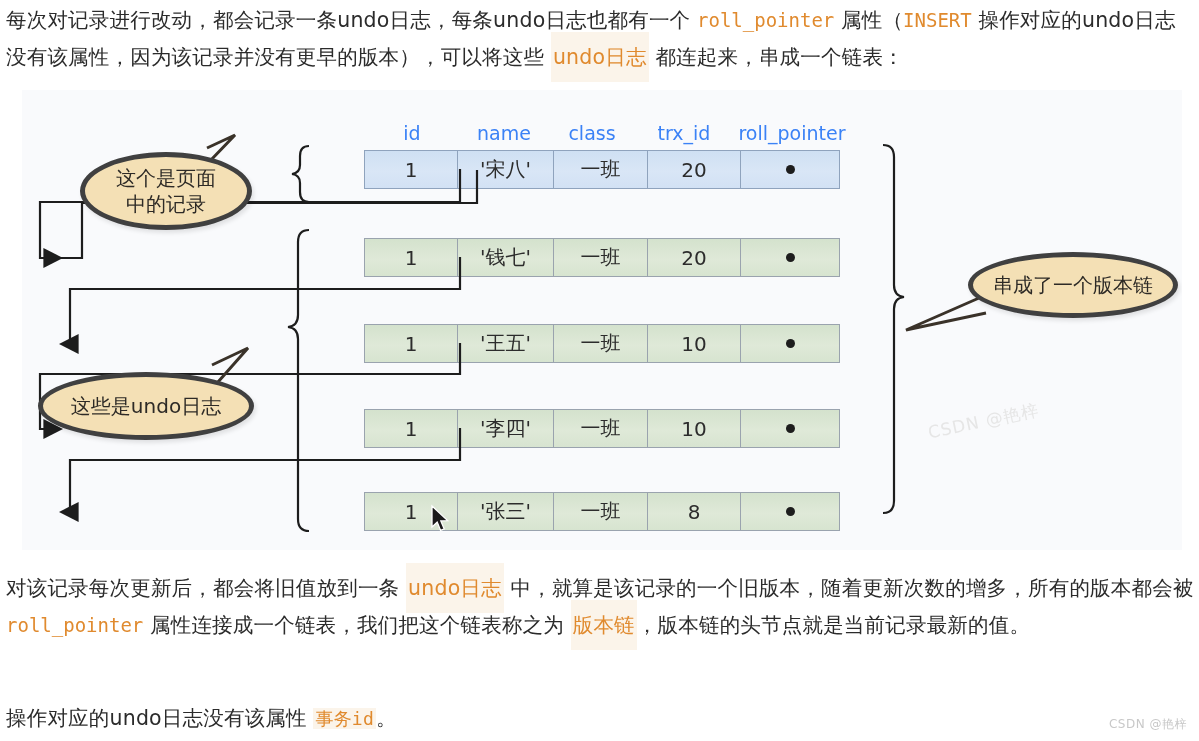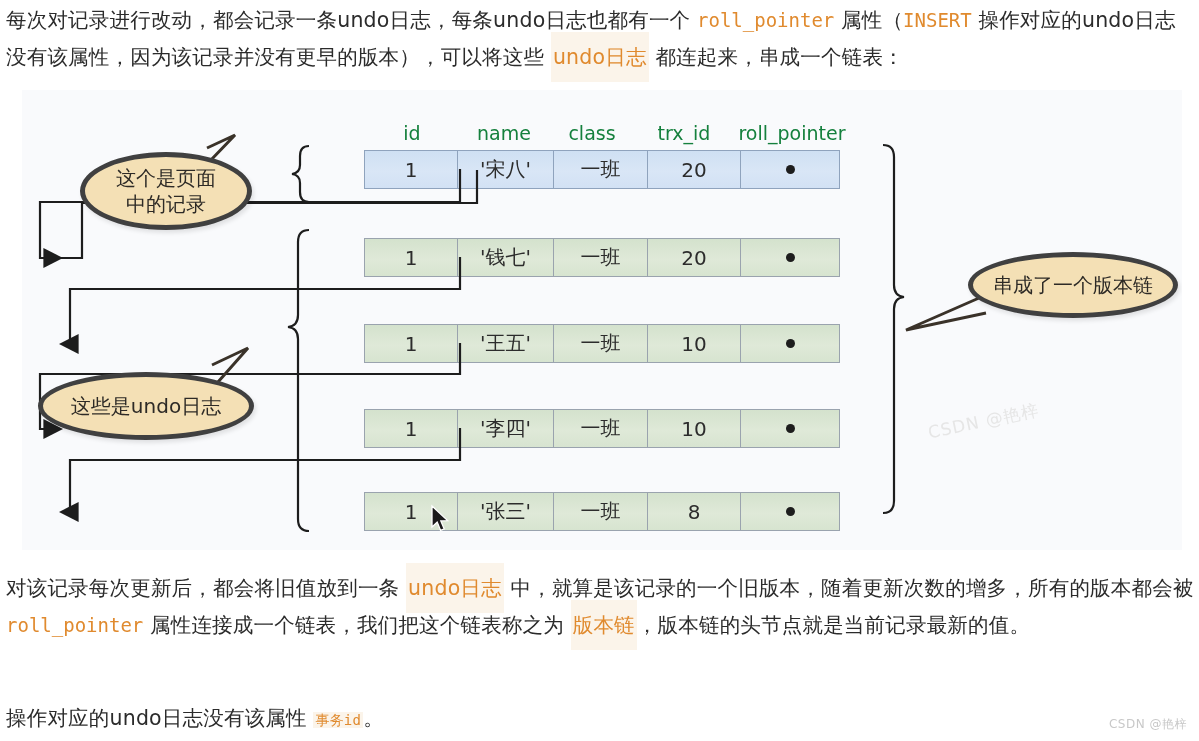--- a/index.html
+++ b/index.html
@@ -34,21 +34,21 @@
   }
   .prose .hl {
     color: #e08a2e;
     background: #fbf4ea;
     padding: 13px 2px;
   }
   .prose .hl-mono {
     font-family: "DejaVu Sans Mono", "Liberation Mono", monospace;
     color: #e08a2e;
     background: #fbf4ea;
-    font-size: 14px;
+    font-size: 18px;
     padding: 0 2px;
   }
 
   #para-top  { left: 6px;  top: 2px;   width: 1190px; }
   #para-mid  { left: 6px;  top: 570px; width: 1190px; }
   #para-bot  { left: 6px;  top: 700px; width: 1000px; }
 
   
   #diagram {
     position: absolute;
@@ -95,21 +95,21 @@
 
   .dot {
     width: 9px; height: 9px;
     border-radius: 50%;
     background: #1d1d1d;
   }
 
   .col-label {
     position: absolute;
     font-size: 19px;
-    color: #15803d;
+    color: #3b82f6;
     text-align: center;
     font-family: "DejaVu Sans", "Liberation Sans", sans-serif;
   }
 
   
   .bubble {
     position: absolute;
     background: #f4e0b5;
     border: 5px solid #404040;
     border-radius: 50%;

